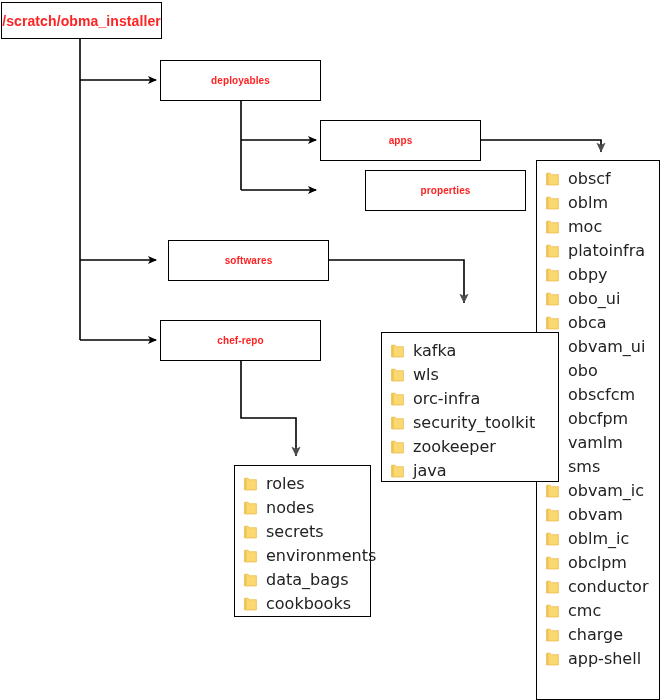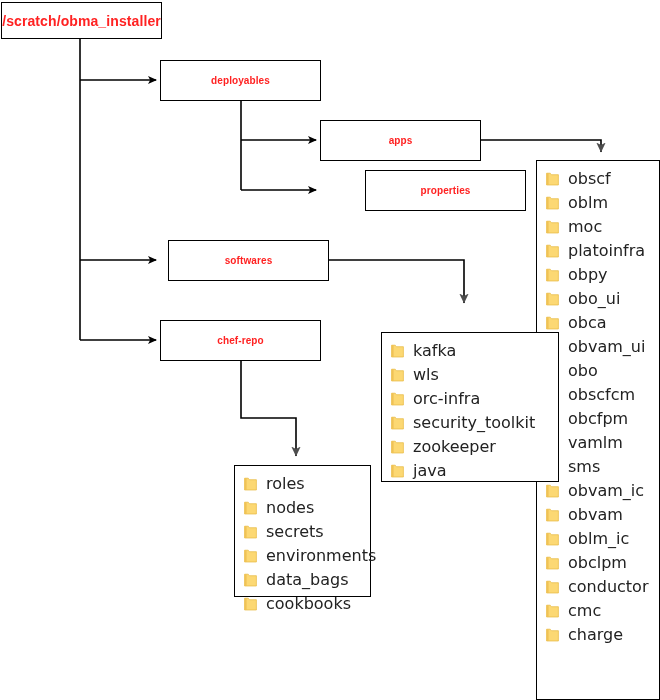--- a/index.html
+++ b/index.html
@@ -290,20 +290,29 @@
       </div>
       <div class="folder-row">
         <span class="folder-icon">
           <svg width="13" height="14" viewBox="0 0 13 14" xmlns="http://www.w3.org/2000/svg">
             <path d="M0.6,1.2 h3.6 l1.2,1.5 h7.0 v10.3 h-11.8 z" fill="#fcd873" stroke="#e6b93f" stroke-width="0.7"></path>
             <rect x="0.6" y="1.2" width="2.0" height="11.8" fill="#f0c255"></rect>
           </svg>
         </span>
         <span class="folder-name">charge</span>
       </div>
+      <div class="folder-row">
+        <span class="folder-icon">
+          <svg width="13" height="14" viewBox="0 0 13 14" xmlns="http://www.w3.org/2000/svg">
+            <path d="M0.6,1.2 h3.6 l1.2,1.5 h7.0 v10.3 h-11.8 z" fill="#fcd873" stroke="#e6b93f" stroke-width="0.7"></path>
+            <rect x="0.6" y="1.2" width="2.0" height="11.8" fill="#f0c255"></rect>
+          </svg>
+        </span>
+        <span class="folder-name">app-shell</span>
+      </div>
     </div>
 
   <div class="folder-panel" id="panel-softwares" style="left:381px;top:332px;width:178px;height:150px;">
       <div class="folder-row">
         <span class="folder-icon">
           <svg width="13" height="14" viewBox="0 0 13 14" xmlns="http://www.w3.org/2000/svg">
             <path d="M0.6,1.2 h3.6 l1.2,1.5 h7.0 v10.3 h-11.8 z" fill="#fcd873" stroke="#e6b93f" stroke-width="0.7"></path>
             <rect x="0.6" y="1.2" width="2.0" height="11.8" fill="#f0c255"></rect>
           </svg>
         </span>
@@ -349,21 +358,21 @@
         <span class="folder-icon">
           <svg width="13" height="14" viewBox="0 0 13 14" xmlns="http://www.w3.org/2000/svg">
             <path d="M0.6,1.2 h3.6 l1.2,1.5 h7.0 v10.3 h-11.8 z" fill="#fcd873" stroke="#e6b93f" stroke-width="0.7"></path>
             <rect x="0.6" y="1.2" width="2.0" height="11.8" fill="#f0c255"></rect>
           </svg>
         </span>
         <span class="folder-name">java</span>
       </div>
     </div>
 
-  <div class="folder-panel" id="panel-chef" style="left:234px;top:465px;width:137px;height:132px;">
+  <div class="folder-panel" id="panel-chef" style="left:234px;top:465px;width:137px;height:152px;">
       <div class="folder-row">
         <span class="folder-icon">
           <svg width="13" height="14" viewBox="0 0 13 14" xmlns="http://www.w3.org/2000/svg">
             <path d="M0.6,1.2 h3.6 l1.2,1.5 h7.0 v10.3 h-11.8 z" fill="#fcd873" stroke="#e6b93f" stroke-width="0.7"></path>
             <rect x="0.6" y="1.2" width="2.0" height="11.8" fill="#f0c255"></rect>
           </svg>
         </span>
         <span class="folder-name">roles</span>
       </div>
       <div class="folder-row">

